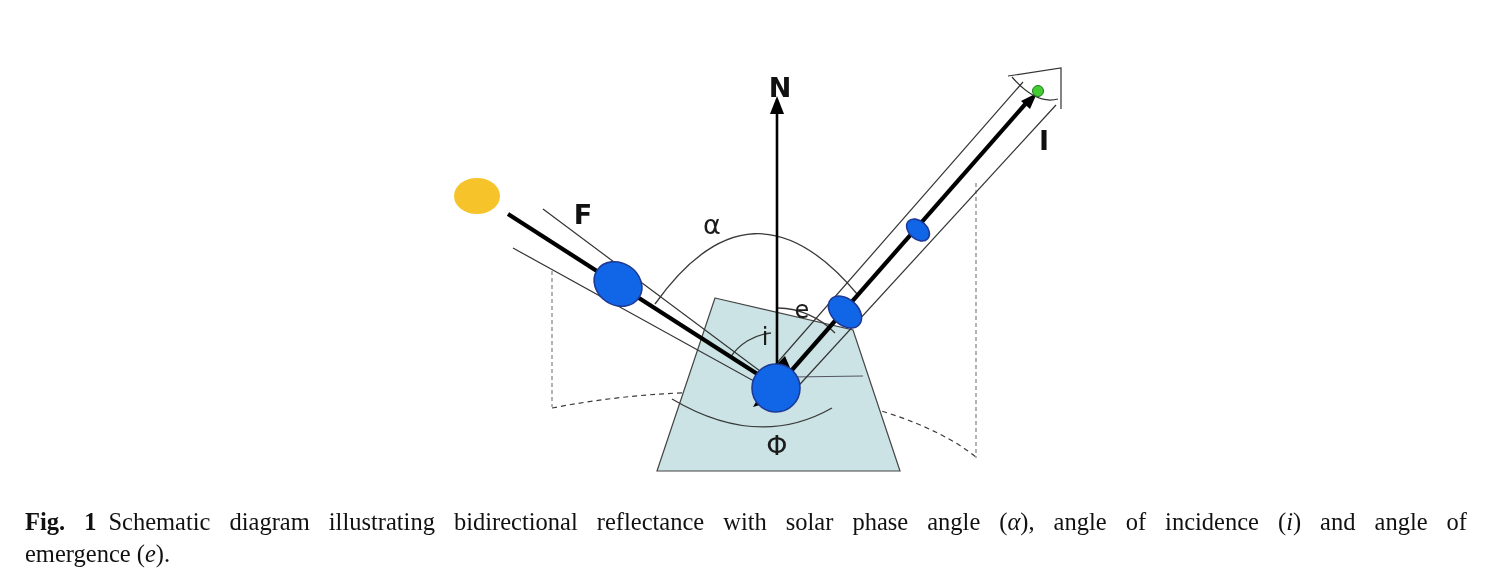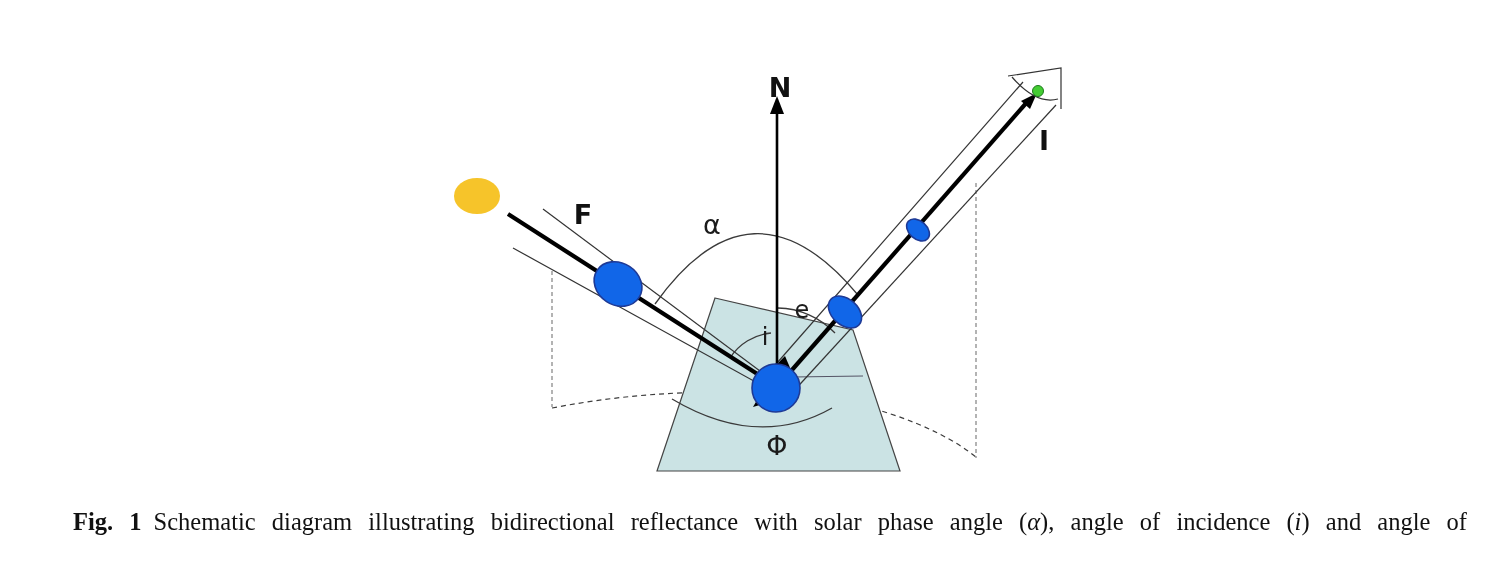--- a/index.html
+++ b/index.html
@@ -10,21 +10,21 @@
   .lbl-sym{font-size:27px;fill:#1b1b1b;}
   .lbl-sym-sm{font-size:24px;fill:#1b1b1b;}
   .thin{stroke:#333;stroke-width:1.2;fill:none;}
   .arc{stroke:#3a3a3a;stroke-width:1.3;fill:none;}
   .thick{stroke:#000;stroke-width:4.2;fill:none;}
   .disk{stroke:#1e3a96;stroke-width:1.6;}
   .dash-gray{stroke:#9a9a9a;stroke-width:1.5;stroke-dasharray:4 3;fill:none;}
   .dash-dark{stroke:#3c3c3c;stroke-width:1.2;stroke-dasharray:5 4;fill:none;}
   .caption{position:absolute;left:25px;top:506px;width:1442px;color:#111;
            font-family:"Liberation Serif",serif;font-size:24.5px;line-height:1.32;}
-  .cap-line1{text-align:justify;text-align-last:justify;margin-left:48px;}
+  .cap-line1{text-align:justify;text-align-last:justify;}
   .cap-fig{font-weight:bold;margin-right:12px;}
   .cap-it{font-style:italic;}
 </style>
 </head>
 <body>
 
 <div class="page">
 
   <div class="diagram-wrap">
     <svg width="1492" height="500" viewBox="0 0 1492 500">
@@ -71,15 +71,16 @@
       <text x="1044" y="150" text-anchor="middle" class="lbl-bold">I</text>
       <text x="712" y="234" text-anchor="middle" class="lbl-sym">α</text>
       <text x="765" y="345" text-anchor="middle" class="lbl-sym-sm">i</text>
       <text x="802" y="318" text-anchor="middle" class="lbl-sym-sm">e</text>
       <text x="777" y="455" text-anchor="middle" class="lbl-sym">Φ</text>
     </svg>
   </div>
 
   <div class="caption">
     <div class="cap-line1"><span class="cap-fig">Fig. 1</span><span>Schematic diagram illustrating bidirectional reflectance with solar phase angle (</span><span class="cap-it">α</span><span>), angle of incidence (</span><span class="cap-it">i</span><span>) and angle of</span></div>
+    <div class="cap-line2"><span>emergence (</span><span class="cap-it">e</span><span>).</span></div>
   </div>
 
 </div>
 
 </body></html>

